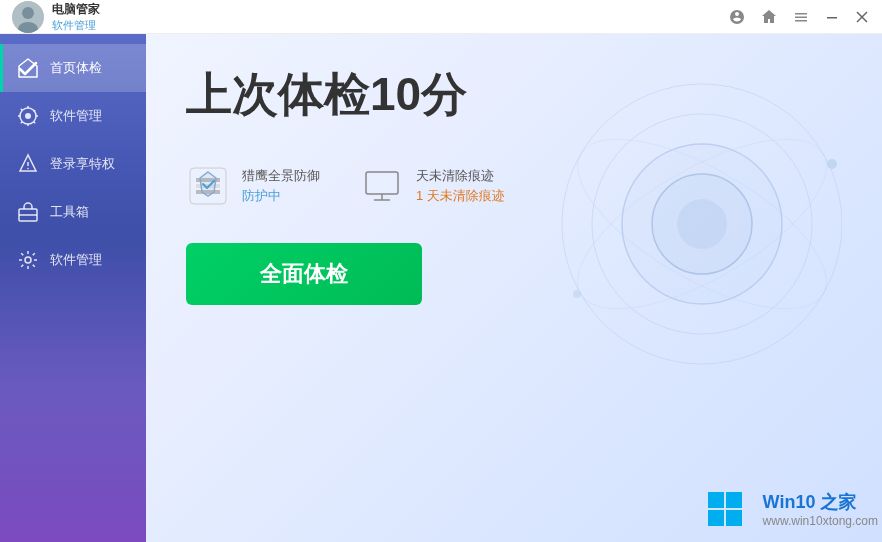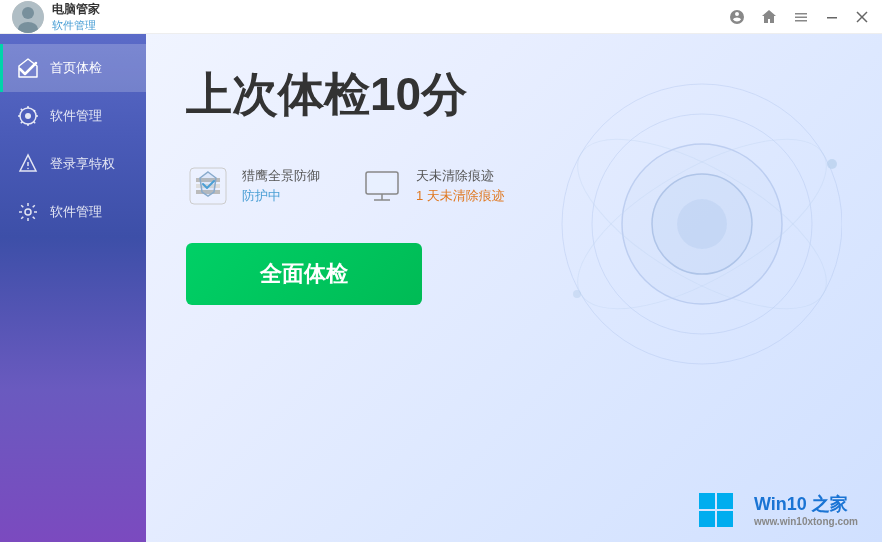--- a/index.html
+++ b/index.html
@@ -196,42 +196,41 @@
       cursor: pointer;
       display: inline-block;
       text-align: right;
       min-width: 190px;
     }
 
     
     .watermark {
       position: absolute;
       bottom: 14px;
-      right: 24px;
-      display: flex;
-      align-items: flex-start;
+      right: 4px;
+      display: flex;
+      align-items: center;
       gap: 20px;
     }
     .win-logo {
       width: 36px;
       height: 36px;
     }
     .watermark-text {
       display: flex;
       flex-direction: column;
     }
     .watermark-title {
       font-size: 18px;
       color: #1a74d4;
       font-weight: bold;
     }
     .watermark-url {
-      font-size: 10px;
+      font-size: 12px;
       color: #888;
-      font-weight: bold;
     }
 
     
     .deco-circles {
       position: absolute;
       right: 40px;
       top: 30px;
       width: 340px;
       height: 320px;
       opacity: 0.6;
@@ -316,20 +315,30 @@
         <svg width="22" height="22" viewBox="0 0 22 22" fill="none">
           <polygon points="11,2 3,18 19,18" stroke="rgba(255,255,255,0.85)" stroke-width="1.5" fill="none"></polygon>
           <line x1="11" y1="9" x2="11" y2="13" stroke="rgba(255,255,255,0.85)" stroke-width="1.5"></line>
           <circle cx="11" cy="15.5" r="0.8" fill="rgba(255,255,255,0.85)"></circle>
         </svg>
       </div>
       <span class="sidebar-label">登录享特权</span>
     </div>
 
 
+    <div class="sidebar-item">
+      <div class="sidebar-icon">
+        <svg width="22" height="22" viewBox="0 0 22 22" fill="none">
+          <rect x="2" y="8" width="18" height="12" rx="1" stroke="rgba(255,255,255,0.85)" stroke-width="1.5" fill="none"></rect>
+          <path d="M7 8V6a4 4 0 018 0v2" stroke="rgba(255,255,255,0.85)" stroke-width="1.5" fill="none"></path>
+          <line x1="2" y1="14" x2="20" y2="14" stroke="rgba(255,255,255,0.85)" stroke-width="1.5"></line>
+        </svg>
+      </div>
+      <span class="sidebar-label">工具箱</span>
+    </div>
 
     <div class="sidebar-item">
       <div class="sidebar-icon">
         <svg width="22" height="22" viewBox="0 0 22 22" fill="none">
           <circle cx="11" cy="11" r="3" stroke="rgba(255,255,255,0.85)" stroke-width="1.5" fill="none"></circle>
           <path d="M11 2v3M11 17v3M2 11h3M17 11h3M4.2 4.2l2.1 2.1M15.7 15.7l2.1 2.1M4.2 17.8l2.1-2.1M15.7 6.3l2.1-2.1" stroke="rgba(255,255,255,0.85)" stroke-width="1.5"></path>
         </svg>
       </div>
       <span class="sidebar-label">软件管理</span>
     </div>

